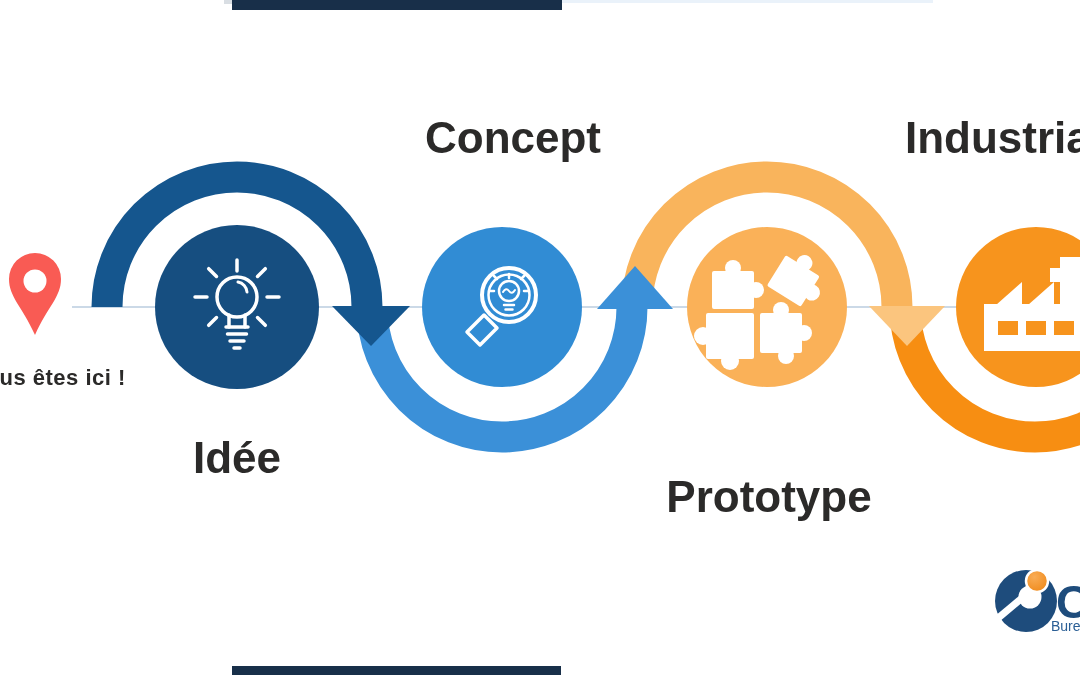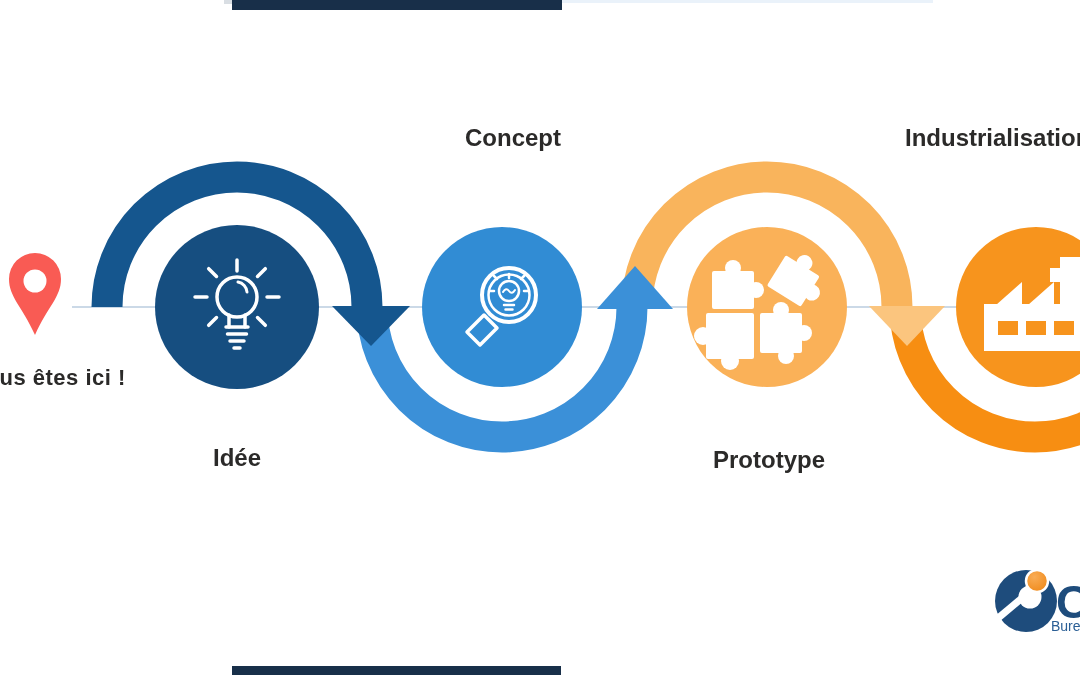--- a/index.html
+++ b/index.html
@@ -1,21 +1,21 @@
 <!DOCTYPE html>
 <html><head>
 <meta charset="utf-8">
 <style>
   html,body{margin:0;padding:0;}
   body{
     width:1080px;height:675px;position:relative;overflow:hidden;
     background:#ffffff;font-family:"Liberation Sans",sans-serif;
   }
   .stage-label{
-    position:absolute;color:#2B2A29;font-weight:bold;font-size:24px;
+    position:absolute;color:#2B2A29;font-weight:bold;font-size:44px;
     line-height:36px;white-space:nowrap;
   }
   .centered{text-align:center;}
   .marker-label{
     position:absolute;color:#2B2A29;font-weight:bold;font-size:22px;
     line-height:26px;white-space:nowrap;letter-spacing:0.5px;
   }
   svg{position:absolute;left:0;top:0;}
 </style>
 </head>
@@ -123,15 +123,15 @@
   <rect x="232" y="0" width="330" height="10" fill="#182F49"></rect>
   <rect x="232" y="666" width="329" height="9" fill="#182F49"></rect>
 </svg>
 
 <div class="marker-label" style="left:-28px;top:365px;">Vous êtes ici !</div>
 
 <div class="stage-label centered" style="left:128px;top:440px;width:218px;">Idée</div>
 
 <div class="stage-label centered" style="left:383px;top:120px;width:260px;">Concept</div>
 
-<div class="stage-label centered" style="left:644px;top:442px;width:250px;">Prototype</div>
+<div class="stage-label centered" style="left:644px;top:479px;width:250px;">Prototype</div>
 
 <div class="stage-label" style="left:905px;top:120px;">Industrialisation</div>
 
 </body></html>

